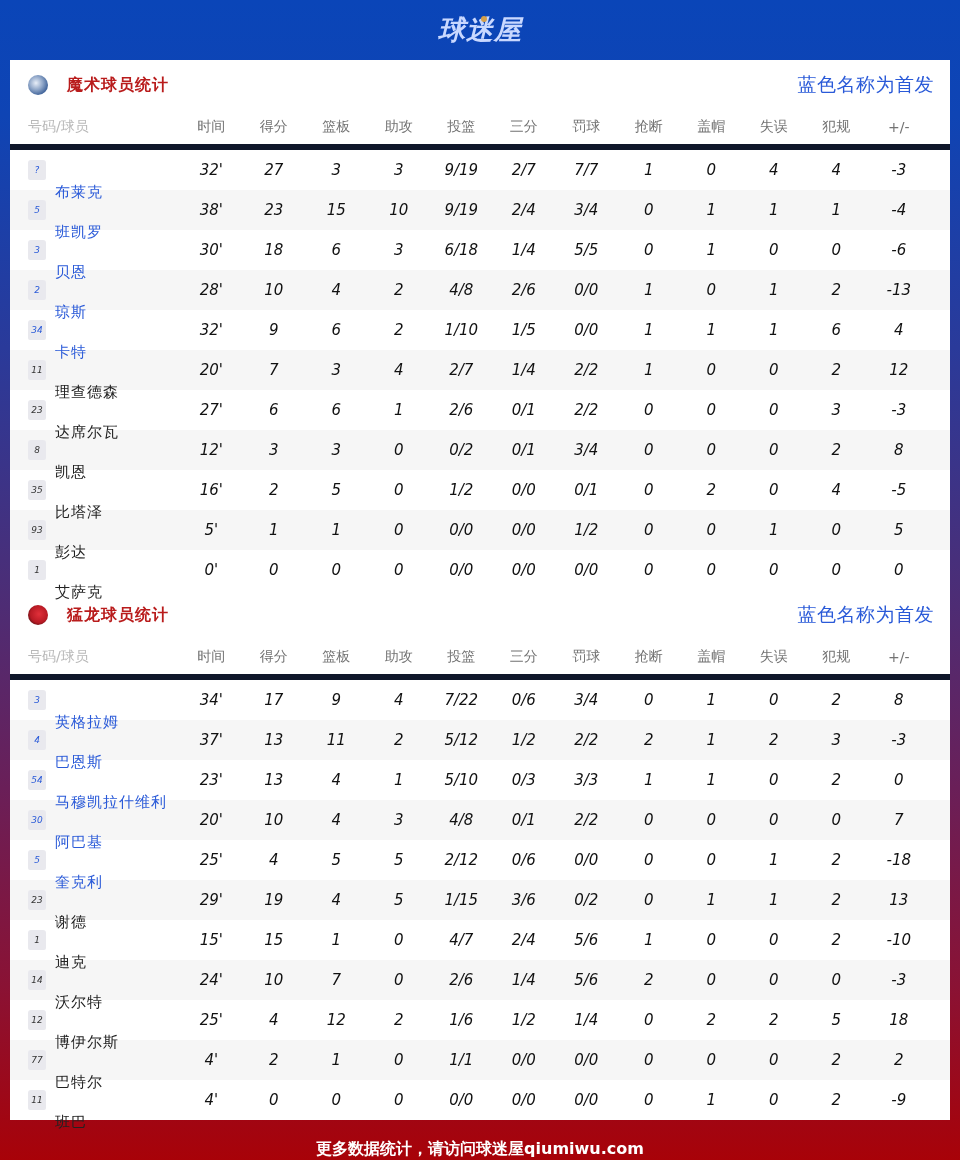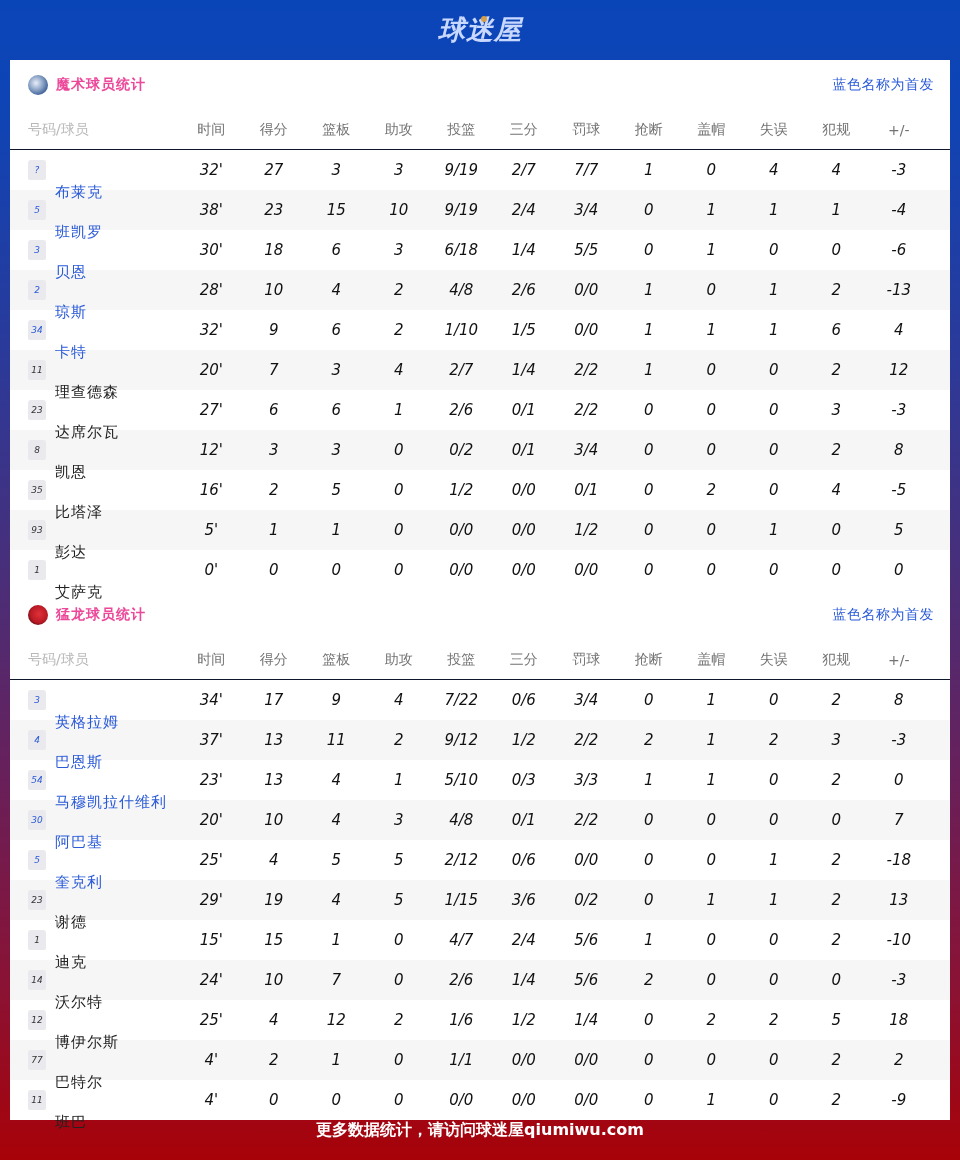--- a/index.html
+++ b/index.html
@@ -35,45 +35,45 @@
   .team-logo {
     width: 20px; height: 20px; border-radius: 50%;
     display: inline-block;
   }
   .logo-magic {
     background: radial-gradient(circle at 40% 40%, #e8eef8 0%, #8fa6c8 40%, #3b5f97 75%, #24467a 100%);
   }
   .logo-raptors {
     background: radial-gradient(circle at 55% 45%, #e1303a 0%, #b81a24 55%, #5a1014 80%, #222 100%);
   }
-  .team-name { font-size: 14px; color: #ec4899; font-weight: bold; letter-spacing: 1px; }
-  .starter-note { font-size: 14px; color: #2a5ad8; letter-spacing: 0.5px; }
+  .team-name { font-size: 16px; color: #b91c1c; font-weight: bold; letter-spacing: 1px; margin-left: 11px; }
+  .starter-note { font-size: 19px; color: #2a5ad8; letter-spacing: 0.5px; }
   .row {
     display: flex; align-items: center; height: 40px;
   }
-  .row.header { color: #b8b8b8; font-size: 14px; border-bottom: 1px solid #0f172a; }
+  .row.header { color: #b8b8b8; font-size: 14px; border-bottom: 6px solid #0f172a; }
   .row.alt { background: #f6f6f6; }
   .cell-player { width: 170px; padding-left: 18px; display: flex; align-items: center; gap: 9px; }
   .row.header .cell-player { padding-left: 18px; }
   .cell {
     width: 62.5px; text-align: center;
     font-family: "DejaVu Sans", sans-serif; font-style: italic; font-size: 15px; color: #111;
   }
   .row.header .cell { font-style: normal; font-size: 14px; color: #737373; }
   .jersey {
     width: 18px; height: 20px; background: #e9e9ee; border-radius: 3px 3px 2px 2px;
     font-size: 9px; color: #333; display: flex; align-items: center; justify-content: center;
     font-style: italic; position: relative;
   }
   .jersey.starter { color: #2a5ad8; }
   .pname { font-size: 15px; color: #222; letter-spacing: 1px; margin-top: 44px; }
   .pname.starter { color: #2a5ad8; }
   .footer {
     position: absolute; left: 0; top: 1120px; width: 960px; height: 40px;
-    display: flex; align-items: flex-start; justify-content: center;
+    display: flex; align-items: flex-end; justify-content: center;
     color: #ffffff; font-size: 16px; font-weight: bold;
   }
 </style>
 </head>
 <body>
 
 <div class="topbar">
   <div class="logo">
     <span>球迷屋</span>
     <span class="dot"></span>
@@ -347,21 +347,21 @@
         </div>
         <div class="row alt">
           <div class="cell-player">
             <span class="jersey starter">4</span>
             <span class="pname starter">巴恩斯</span>
           </div>
           <div class="cell">37'</div>
           <div class="cell">13</div>
           <div class="cell">11</div>
           <div class="cell">2</div>
-          <div class="cell">9/12</div>
+          <div class="cell">5/12</div>
           <div class="cell">1/2</div>
           <div class="cell">2/2</div>
           <div class="cell">2</div>
           <div class="cell">1</div>
           <div class="cell">2</div>
           <div class="cell">3</div>
           <div class="cell">-3</div>
         </div>
         <div class="row">
           <div class="cell-player">

